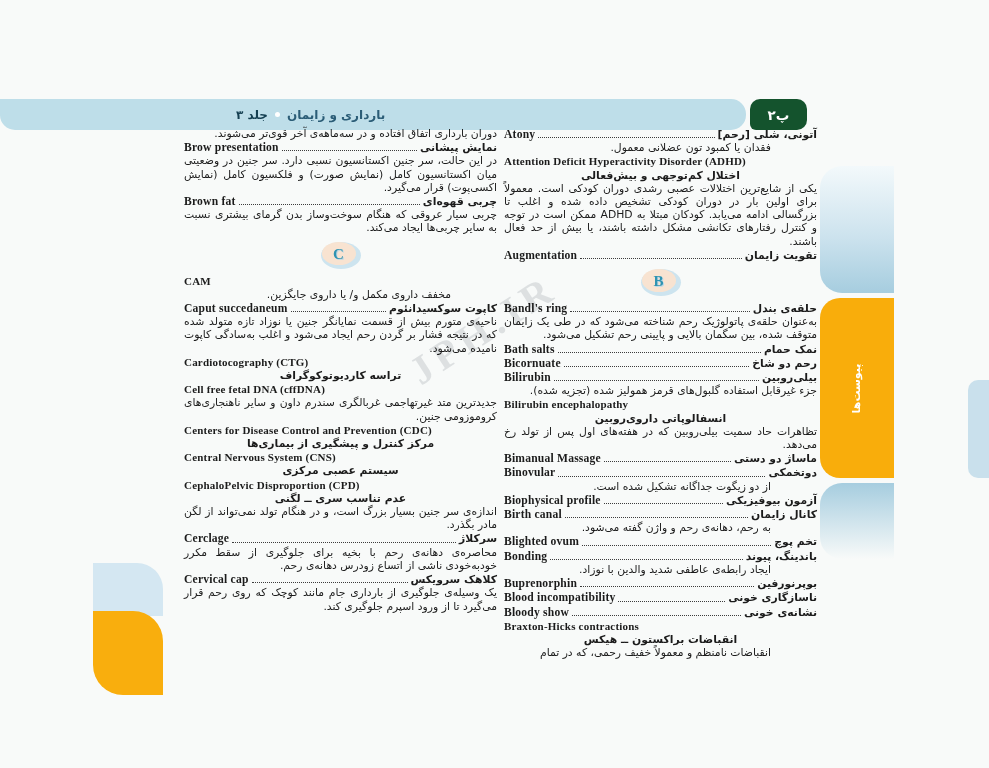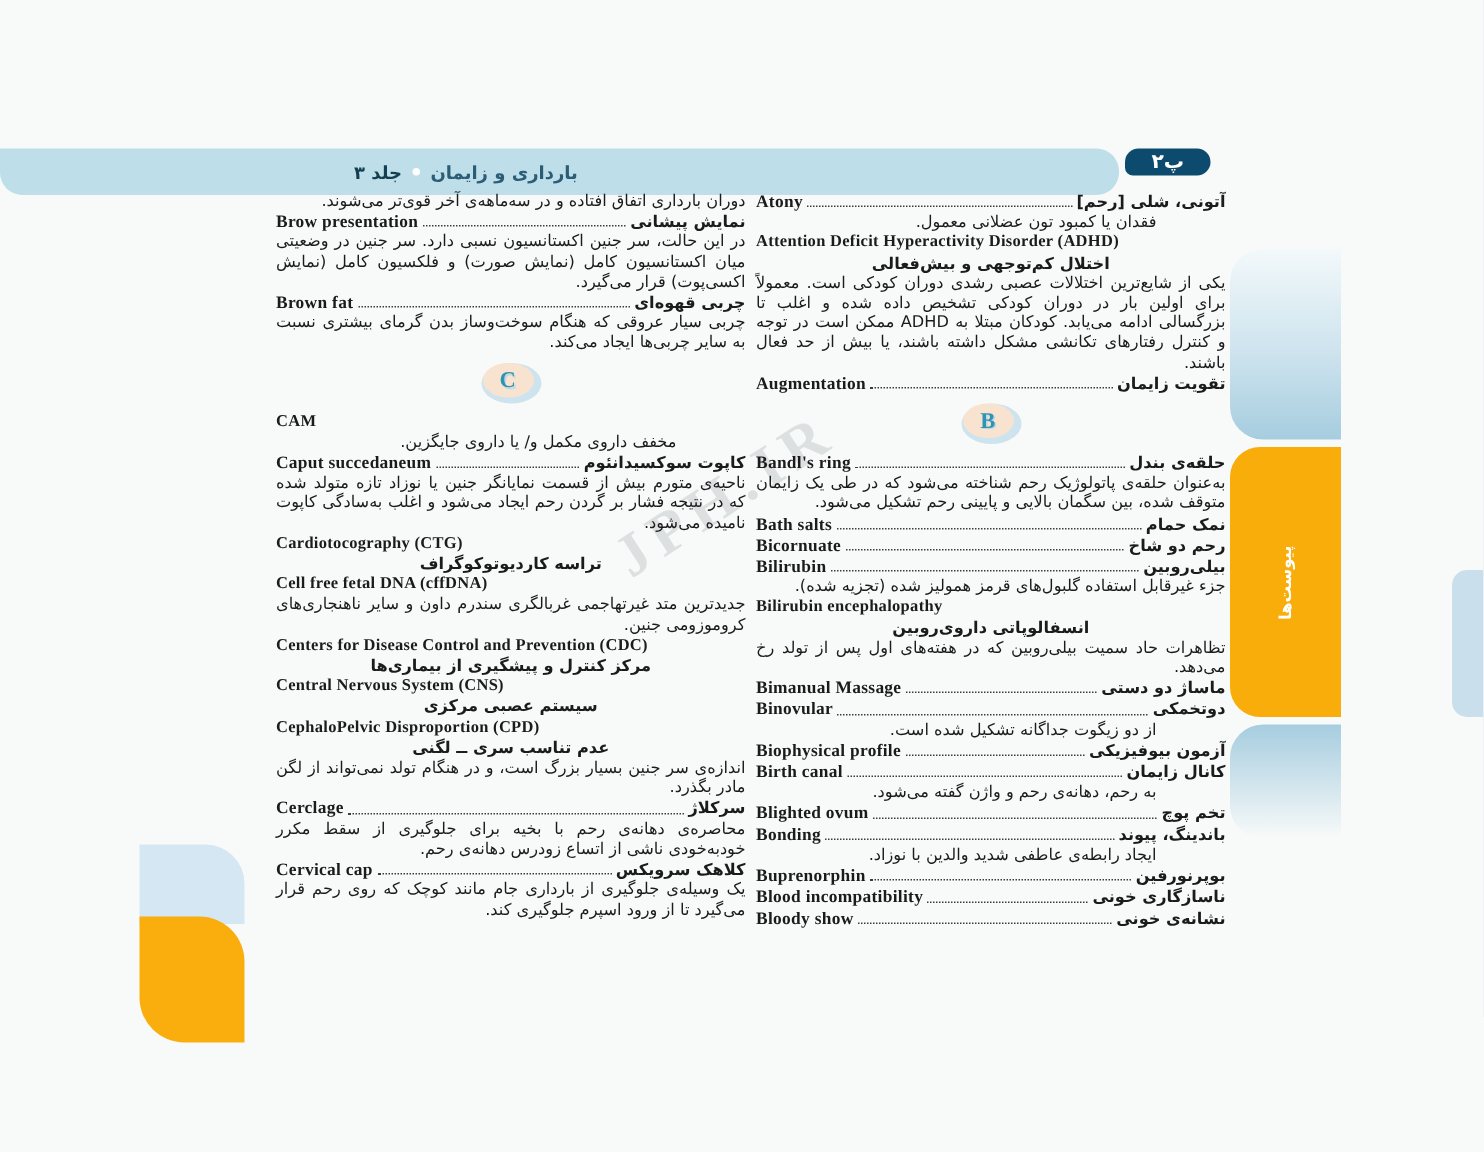--- a/index.html
+++ b/index.html
@@ -6,21 +6,21 @@
   .page{position:relative;width:989px;height:768px;background:#f8faf9;overflow:hidden;
         font-family:"DejaVu Sans",sans-serif;color:#1b1b1b;}
   
   .header-bar{position:absolute;left:0;top:99px;width:746px;height:31px;
               background:#bedee9;border-radius:0 15px 15px 15px;}
   .header-text{position:absolute;left:236px;top:0;height:100%;display:flex;direction:rtl;
                align-items:center;gap:7px;font-size:12px;color:#2b5d77;}
   .header-text .title{font-weight:700;}
   .header-text .dot{width:5px;height:5px;border-radius:50%;background:#ffffff;}
   .header-text .vol{font-weight:700;color:#143f51;}
-  .page-badge{position:absolute;left:750px;top:99px;width:57px;height:18px;background:#0c4a6e;
+  .page-badge{position:absolute;left:750px;top:99px;width:57px;height:31px;background:#14532d;
               border-radius:10px 10px 10px 6px;color:#fff;font-weight:700;font-size:13.5px;
               display:flex;align-items:center;justify-content:center;direction:rtl;}
   
   .tab{position:absolute;left:820px;width:74px;}
   .tab-top{top:166px;height:127px;border-radius:22px 0 0 22px;
            background:linear-gradient(180deg,#f3f9fb 0%,#cde3ee 55%,#a6cddf 100%);}
   .tab-appendix{top:298px;height:180px;border-radius:20px 0 0 20px;background:#f9ad0b;
                 display:flex;align-items:center;justify-content:center;}
   .tab-appendix span{transform:rotate(-90deg);white-space:nowrap;color:#fff;
                      font-weight:700;font-size:11px;letter-spacing:0.5px;}
@@ -206,20 +206,25 @@
           <span class="en-term">Blood incompatibility</span>
         </div>
       </div>
       <div class="entry">
         <div class="term-row">
           <span class="fa-term">نشانه‌ی خونی</span>
           <span class="leader-dots"></span>
           <span class="en-term">Bloody show</span>
         </div>
       </div>
+      <div class="entry">
+        <div class="en-head">Braxton-Hicks contractions</div>
+        <div class="fa-mid">انقباضات براکستون ــ هیکس</div>
+        <p class="desc short">انقباضات نامنظم و معمولاً خفیف رحمی، که در تمام</p>
+      </div>
     </div>
   <div class="col col-left" id="col-left">
       <p class="desc">دوران بارداری اتفاق افتاده و در سه‌ماهه‌ی آخر قوی‌تر می‌شوند.</p>
       <div class="entry">
         <div class="term-row">
           <span class="fa-term">نمایش پیشانی</span>
           <span class="leader-dots"></span>
           <span class="en-term">Brow presentation</span>
         </div>
         <p class="desc">در این حالت، سر جنین اکستانسیون نسبی دارد. سر جنین در وضعیتی میان اکستانسیون کامل (نمایش صورت) و فلکسیون کامل (نمایش اکسی‌پوت) قرار می‌گیرد.</p>

